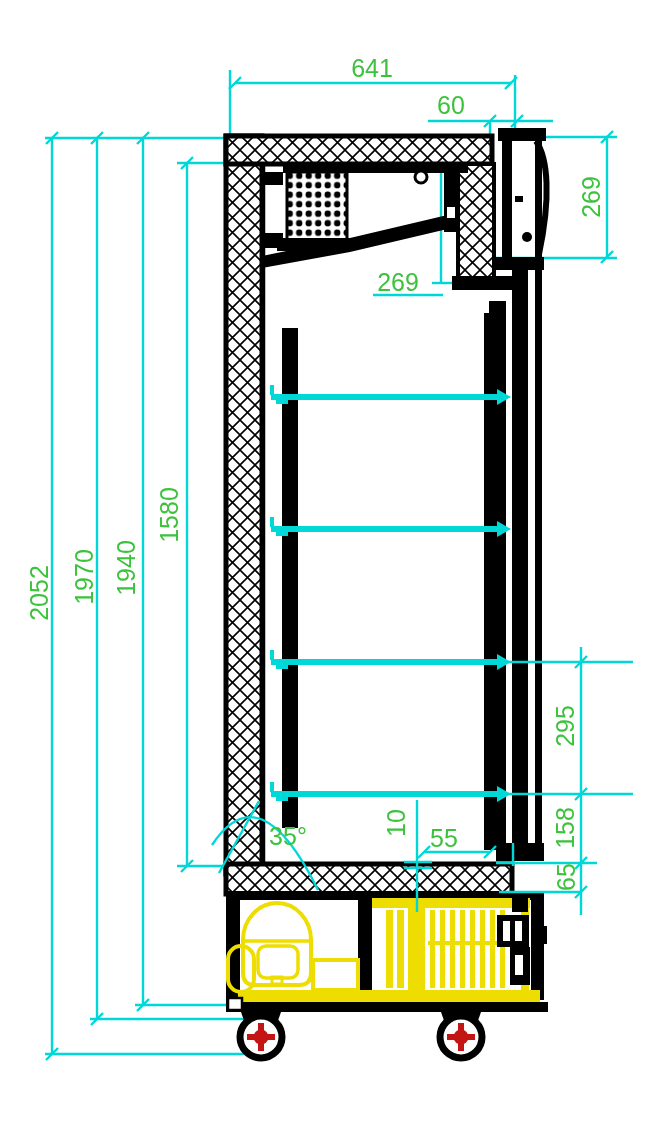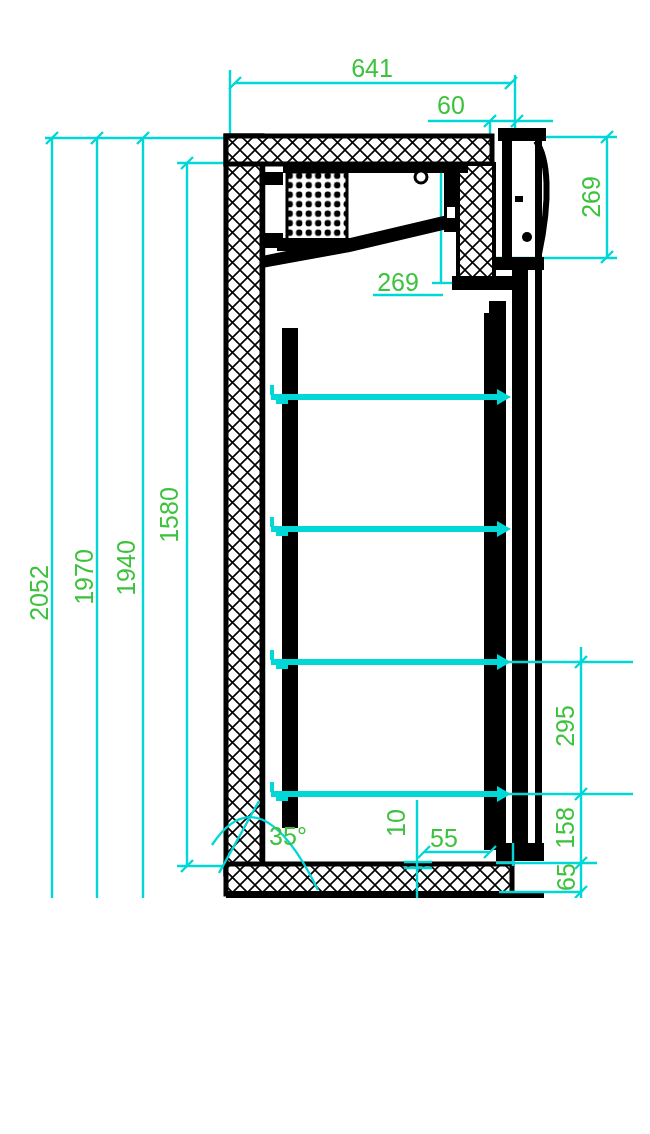--- a/index.html
+++ b/index.html
@@ -1,16 +1,16 @@
 <!DOCTYPE html>
 <html><head>
 <meta charset="utf-8">
 <style>
   html,body{margin:0;padding:0;background:#ffffff;}
-  .stage{width:650px;height:898px;position:relative;background:#ffffff;overflow:hidden;}
+  .stage{width:650px;height:1134px;position:relative;background:#ffffff;overflow:hidden;}
   svg{display:block;}
   .dim{stroke:#00d7d7;stroke-width:2.4;fill:none;}
   .cyfill{fill:#00d7d7;}
   .dimtxt{fill:#3cc23c;font-family:"Liberation Sans",sans-serif;font-size:25px;}
   .blk{fill:#000000;}
   .bline{stroke:#000000;fill:none;}
   .ywl{stroke:#eedd00;fill:none;}
   .ywf{fill:#eedd00;}
   .red{fill:#c41414;}
   .redln{stroke:#c41414;stroke-width:6;}

